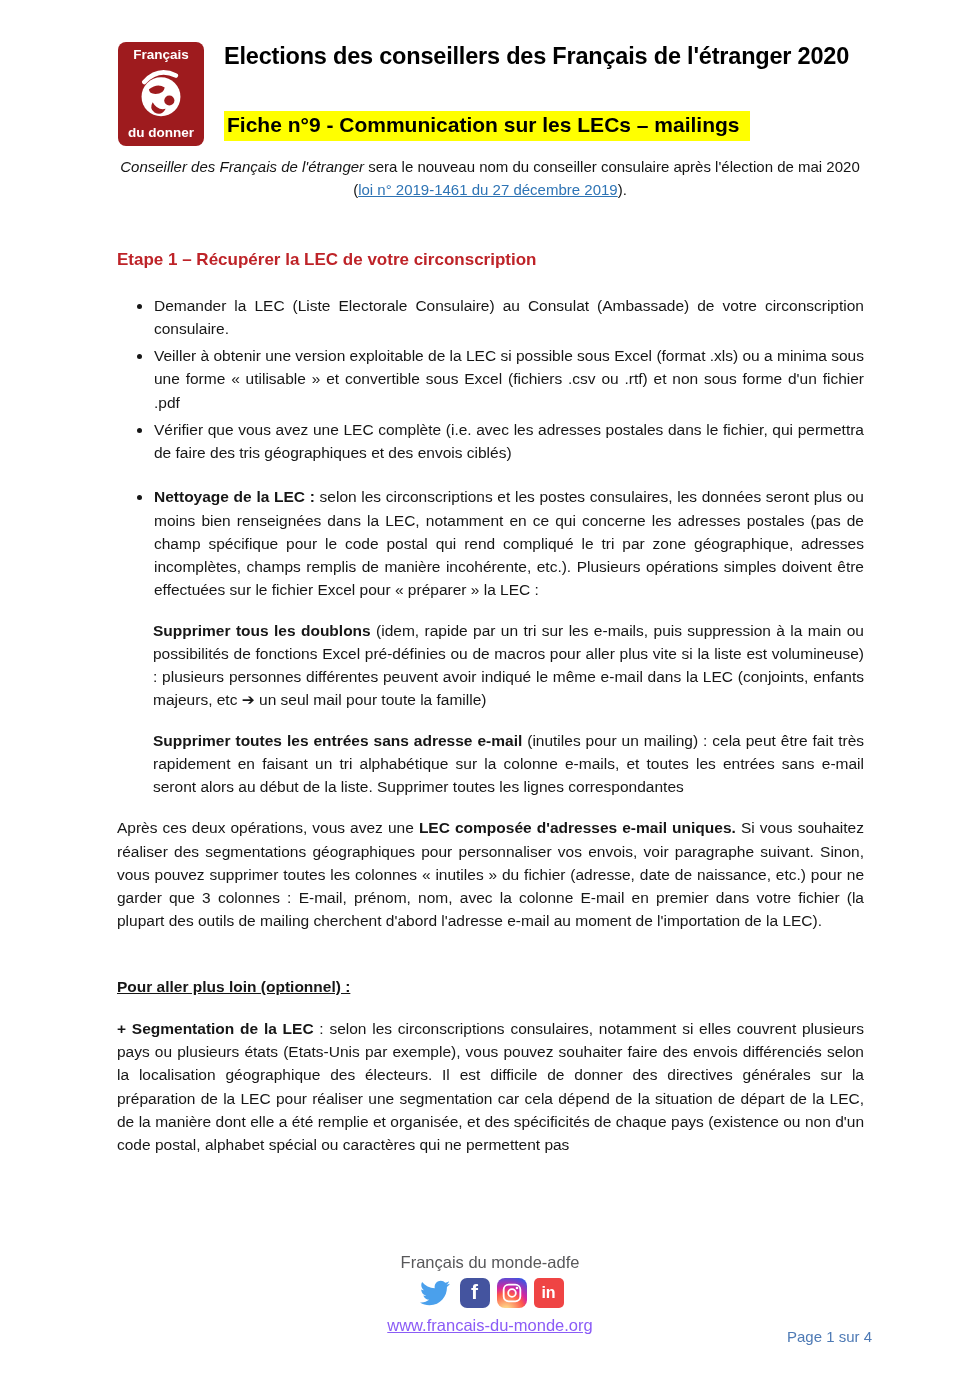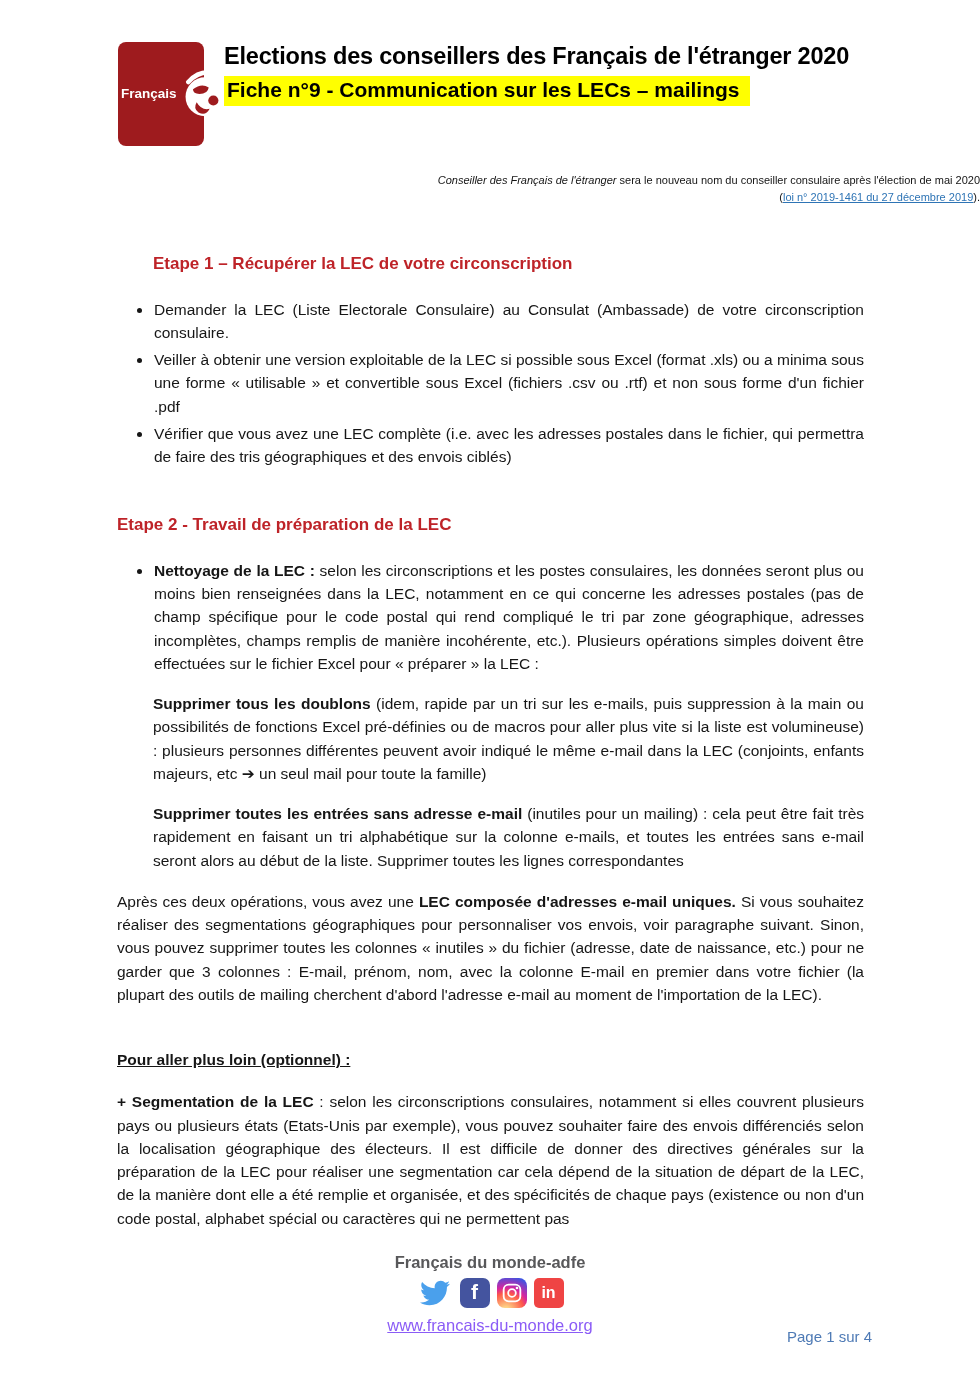--- a/index.html
+++ b/index.html
@@ -15,64 +15,64 @@
   }
 
   
   .header { display: flex; align-items: flex-start; padding: 42px 116px 0 118px; }
   .logo {
     flex: 0 0 auto;
     width: 86px; height: 104px;
     background: #9E1B1E;
     border-radius: 8px;
     color: #fff;
-    display: flex; flex-direction: row; align-items: center; justify-content: space-between;
+    display: flex; flex-direction: column; align-items: center; justify-content: space-between;
     padding: 5px 3px 6px;
     font-size: 13.5px; font-weight: 700;
   }
   .logo .globe-wrap { line-height: 0; }
   .header-text { margin-left: 20px; padding-top: 1px; min-width: 0; }
   .title {
     margin: 0; font-size: 23.5px; font-weight: 700; color: #000;
     white-space: nowrap; letter-spacing: -0.2px;
   }
-  .subtitle-row { margin-top: 6px; }
+  .subtitle-row { margin-top: 41px; }
   .subtitle {
     display: inline-block;
     background: #FFFF00;
     color: #000;
     font-size: 21px; font-weight: 700;
     padding: 2px 10px 4px 3px;
     white-space: nowrap;
   }
   .note {
-    margin: 26px 0 0;
-    text-align: right;
-    font-size: 11px;
+    margin: 10px 0 0;
+    text-align: center;
+    font-size: 15px;
     line-height: 1.5;
     color: #141414;
   }
   .note .note-italic { font-style: italic; }
   .note a { color: #2E74B5; text-decoration: underline; cursor: pointer; }
 
   
   .content {
     padding: 0 116px 0 117px;
     text-align: justify;
     font-size: 15.5px;
     line-height: 1.5;
   }
   .etape-heading {
     margin: 0;
     color: #BE2328;
     font-size: 17px;
     font-weight: 700;
     text-align: left;
   }
-  .h-etape1 { margin-top: 46px; margin-left: 36px; }
+  .h-etape1 { margin-top: 46px; }
   .h-etape2 { margin-top: 44px; }
   ul.bullets {
     margin: 21px 0 0;
     padding-left: 36px;
     list-style: disc;
   }
   ul.bullets li { margin-bottom: 4px; padding-left: 1px; }
   .sub-para { margin: 17px 0 0 36px; }
   .closing-para { margin: 18px 0 0; }
   .optional-heading {
@@ -80,21 +80,21 @@
     font-size: 15.5px;
     font-weight: 700;
     text-decoration: underline;
     text-align: left;
   }
   .optional-para { margin: 19px 0 0; }
   b { font-weight: 700; }
 
   
   .footer { position: absolute; left: 0; right: 0; top: 1253px; text-align: center; }
-  .brand { color: #58585A; font-weight: 700; font-size: 16.5px; }
+  .brand { color: #58585A; font-weight: 400; font-size: 16.5px; }
   .social-row {
     margin-top: 5px;
     display: flex; justify-content: center; align-items: center; gap: 7px;
     height: 32px;
   }
   .icon-box {
     width: 30px; height: 30px;
     display: inline-flex; align-items: center; justify-content: center;
     color: #fff; font-weight: 700;
     cursor: pointer;
@@ -147,21 +147,20 @@
 
   <div class="content">
 
     <h2 class="etape-heading h-etape1">Etape 1 – Récupérer la LEC de votre circonscription</h2>
     <ul class="bullets">
       <li><span>Demander la LEC (Liste Electorale Consulaire) au Consulat (Ambassade) de votre circonscription consulaire.</span></li>
       <li><span>Veiller à obtenir une version exploitable de la LEC si possible sous Excel (format .xls) ou a minima sous une forme « utilisable » et convertible sous Excel (fichiers .csv ou .rtf) et non sous forme d'un fichier .pdf</span></li>
       <li><span>Vérifier que vous avez une LEC complète (i.e. avec les adresses postales dans le fichier, qui permettra de faire des tris géographiques et des envois ciblés)</span></li>
     </ul>
 
-    <h2 class="etape-heading h-etape2">Etape 2 - Travail de préparation de la LEC</h2>
     <ul class="bullets">
       <li>
         <b>Nettoyage de la LEC :</b><span> selon les circonscriptions et les postes consulaires, les données seront plus ou moins bien renseignées dans la LEC, notamment en ce qui concerne les adresses postales (pas de champ spécifique pour le code postal qui rend compliqué le tri par zone géographique, adresses incomplètes, champs remplis de manière incohérente, etc.). Plusieurs opérations simples doivent être effectuées sur le fichier Excel pour « préparer » la LEC :</span>
       </li>
     </ul>
 
     <p class="sub-para">
       <b>Supprimer tous les doublons</b><span> (idem, rapide par un tri sur les e-mails, puis suppression à la main ou possibilités de fonctions Excel pré-définies ou de macros pour aller plus vite si la liste est volumineuse) : plusieurs personnes différentes peuvent avoir indiqué le même e-mail dans la LEC (conjoints, enfants majeurs, etc ➔ un seul mail pour toute la famille)</span>
     </p>
 

